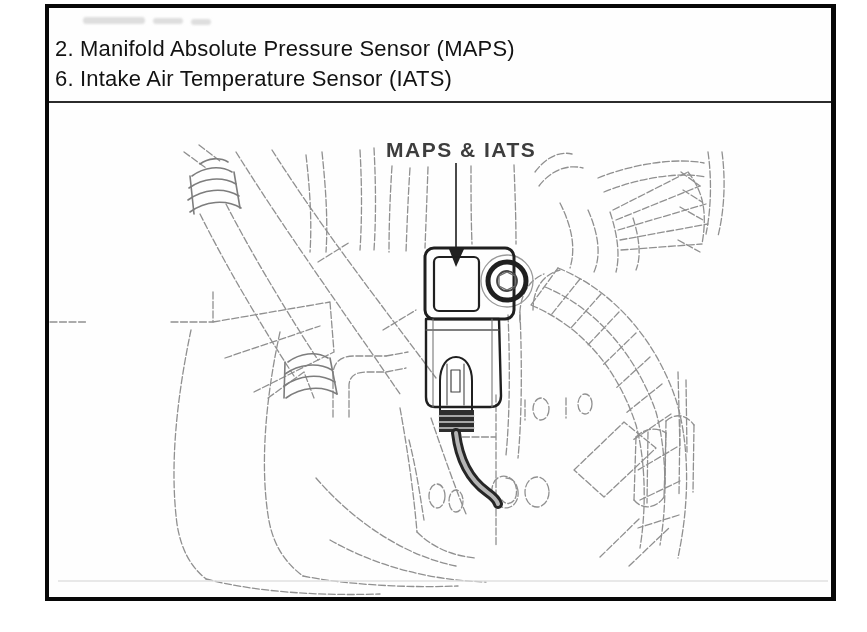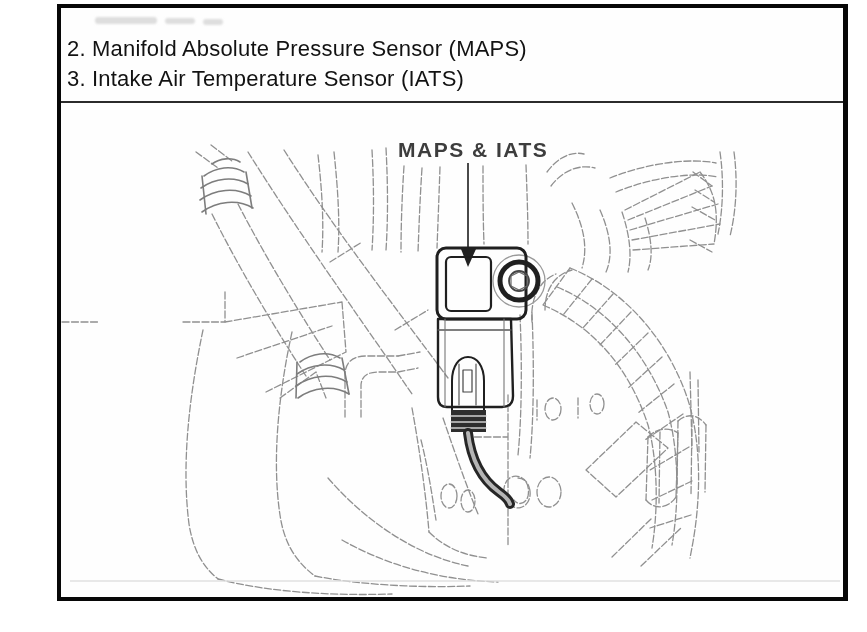--- a/index.html
+++ b/index.html
@@ -5,21 +5,21 @@
   html, body { margin: 0; padding: 0; background: #ffffff; }
   .page {
     position: relative;
     width: 867px; height: 632px;
     background: #ffffff;
     font-family: "Liberation Sans", sans-serif;
     overflow: hidden;
   }
   .frame {
     position: absolute;
-    left: 57px; top: 4px;
+    left: 45px; top: 4px;
     width: 791px; height: 597px;
     box-sizing: border-box;
     border: 4px solid #070707;
     border-right-width: 5px;
     background: #fefefe;
   }
   .legend {
     position: relative;
     height: 95px;
     box-sizing: border-box;
@@ -60,21 +60,21 @@
 
 <div class="page">
   <div class="frame">
 
     <div class="smudge" style="left:34px; top:9px; width:62px; height:7px;"></div>
     <div class="smudge" style="left:104px; top:10px; width:30px; height:6px;"></div>
     <div class="smudge" style="left:142px; top:11px; width:20px; height:6px;"></div>
 
     <div class="legend">
       <div class="legend-line">2. Manifold Absolute Pressure Sensor (MAPS)</div>
-      <div class="legend-line">3. Intake Air Temperature Sensor (IATS)</div>
+      <div class="legend-line">6. Intake Air Temperature Sensor (IATS)</div>
     </div>
 
     <div class="figure-area">
       <svg width="782" height="492" viewBox="61 105 782 492" xmlns="http://www.w3.org/2000/svg">
 
         <g fill="none" stroke="#909090" stroke-width="1.3" stroke-linecap="round" stroke-linejoin="round" stroke-dasharray="7 2.5">
 
           <path d="M196,152 L218,168 M211,145 L232,161"></path>
 
           <path d="M212,214 C240,270 276,330 306,376"></path>

